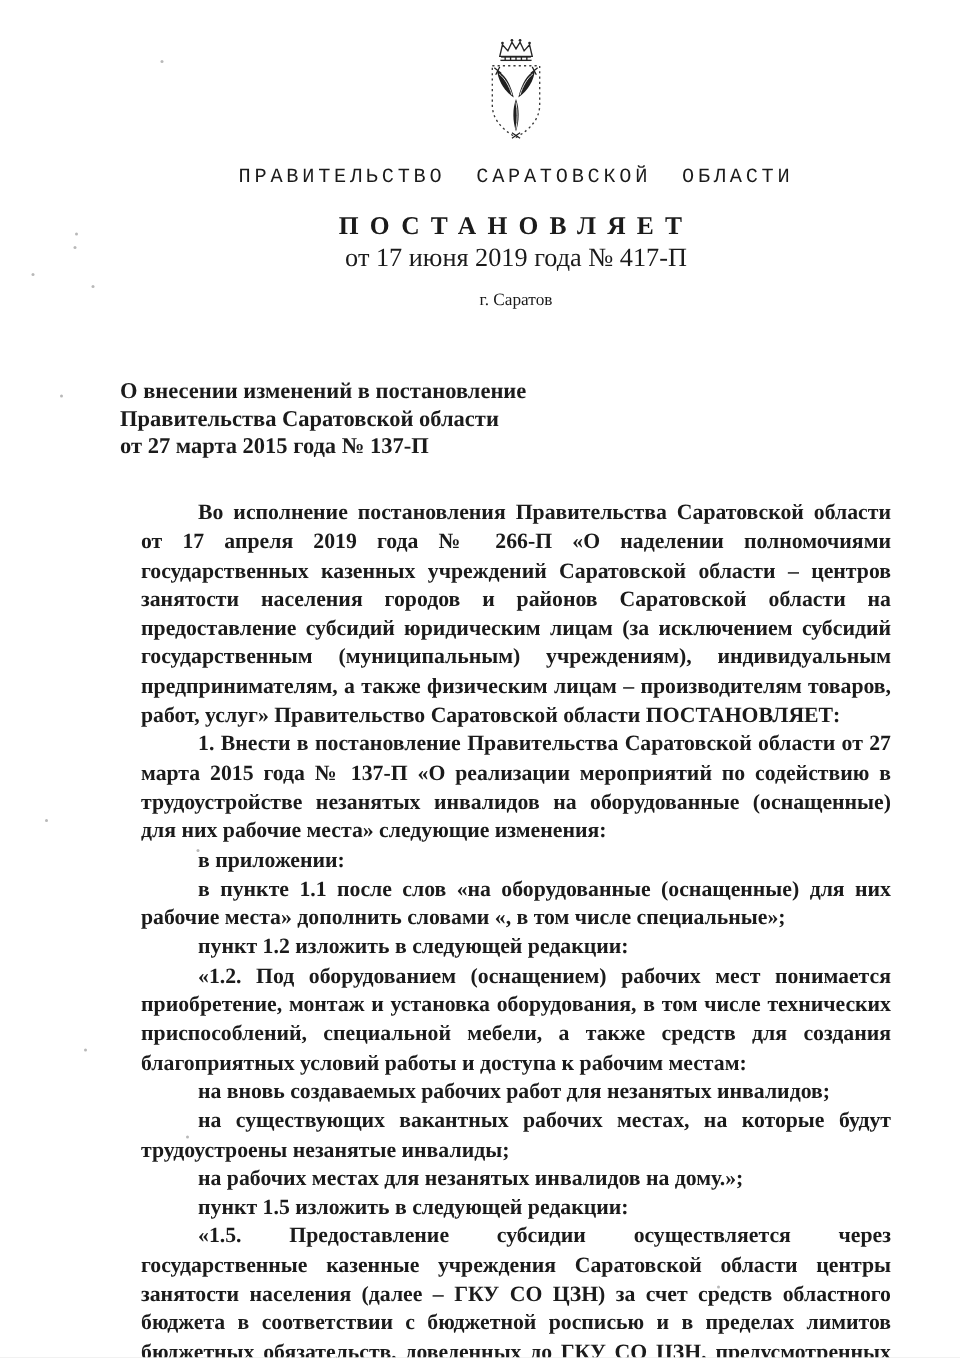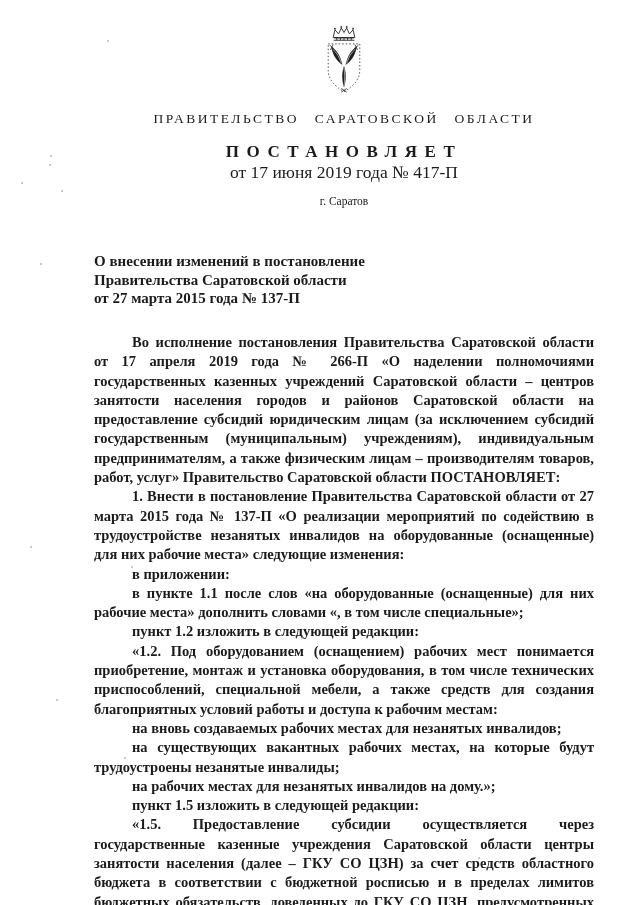--- a/index.html
+++ b/index.html
@@ -23,38 +23,39 @@
   .emblem {
     display: block;
     margin: 24px auto 0 auto;
   }
   .org-name {
     margin-top: 13px;
     font-size: 13.5px;
     letter-spacing: 2.5px;
     word-spacing: 10px;
     white-space: nowrap;
+    font-family: Liberation Mono, monospace;
   }
   .doc-type {
     margin-top: 15px;
     font-size: 17px;
     font-weight: bold;
     letter-spacing: 7.5px;
     white-space: nowrap;
   }
   .date-line {
     font-size: 17.5px;
   }
   .city {
     margin-top: 12px;
     font-size: 11.5px;
   }
   .doc-title {
     position: absolute;
-    left: 94px;
+    left: 80px;
     top: 252px;
     width: 500px;
     font-size: 15px;
     font-weight: bold;
     line-height: 18.5px;
   }
   .doc-body {
     position: absolute;
     left: 94px;
     top: 333px;
@@ -130,21 +131,21 @@
     <div>от 27 марта 2015 года № 137-П</div>
   </div>
 
   <div class="doc-body">
       <p>Во исполнение постановления Правительства Саратовской области от 17 апреля 2019 года № 266-П «О наделении полномочиями государственных казенных учреждений Саратовской области – центров занятости населения городов и районов Саратовской области на предоставление субсидий юридическим лицам (за исключением субсидий государственным (муниципальным) учреждениям), индивидуальным предпринимателям, а также физическим лицам – производителям товаров, работ, услуг» Правительство Саратовской области ПОСТАНОВЛЯЕТ:</p>
       <p>1. Внести в постановление Правительства Саратовской области от 27 марта 2015 года № 137-П «О реализации мероприятий по содействию в трудоустройстве незанятых инвалидов на оборудованные (оснащенные) для них рабочие места» следующие изменения:</p>
       <p>в приложении:</p>
       <p>в пункте 1.1 после слов «на оборудованные (оснащенные) для них рабочие места» дополнить словами «, в том числе специальные»;</p>
       <p>пункт 1.2 изложить в следующей редакции:</p>
       <p>«1.2. Под оборудованием (оснащением) рабочих мест понимается приобретение, монтаж и установка оборудования, в том числе технических приспособлений, специальной мебели, а также средств для создания благоприятных условий работы и доступа к рабочим местам:</p>
-      <p>на вновь создаваемых рабочих местах для незанятых инвалидов;</p>
+      <p>на вновь создаваемых рабочих работ для незанятых инвалидов;</p>
       <p>на существующих вакантных рабочих местах, на которые будут трудоустроены незанятые инвалиды;</p>
       <p>на рабочих местах для незанятых инвалидов на дому.»;</p>
       <p>пункт 1.5 изложить в следующей редакции:</p>
       <p>«1.5. Предоставление субсидии осуществляется через государственные казенные учреждения Саратовской области центры занятости населения (далее – ГКУ СО ЦЗН) за счет средств областного бюджета в соответствии с бюджетной росписью и в пределах лимитов бюджетных обязательств, доведенных до ГКУ СО ЦЗН, предусмотренных на эти цели.</p>
     </div>
 
   <div class="speck" style="left:107px;top:40px;"></div>
   <div class="speck" style="left:50px;top:155px;"></div>
   <div class="speck" style="left:49px;top:164px;"></div>
   <div class="speck" style="left:21px;top:182px;"></div>

